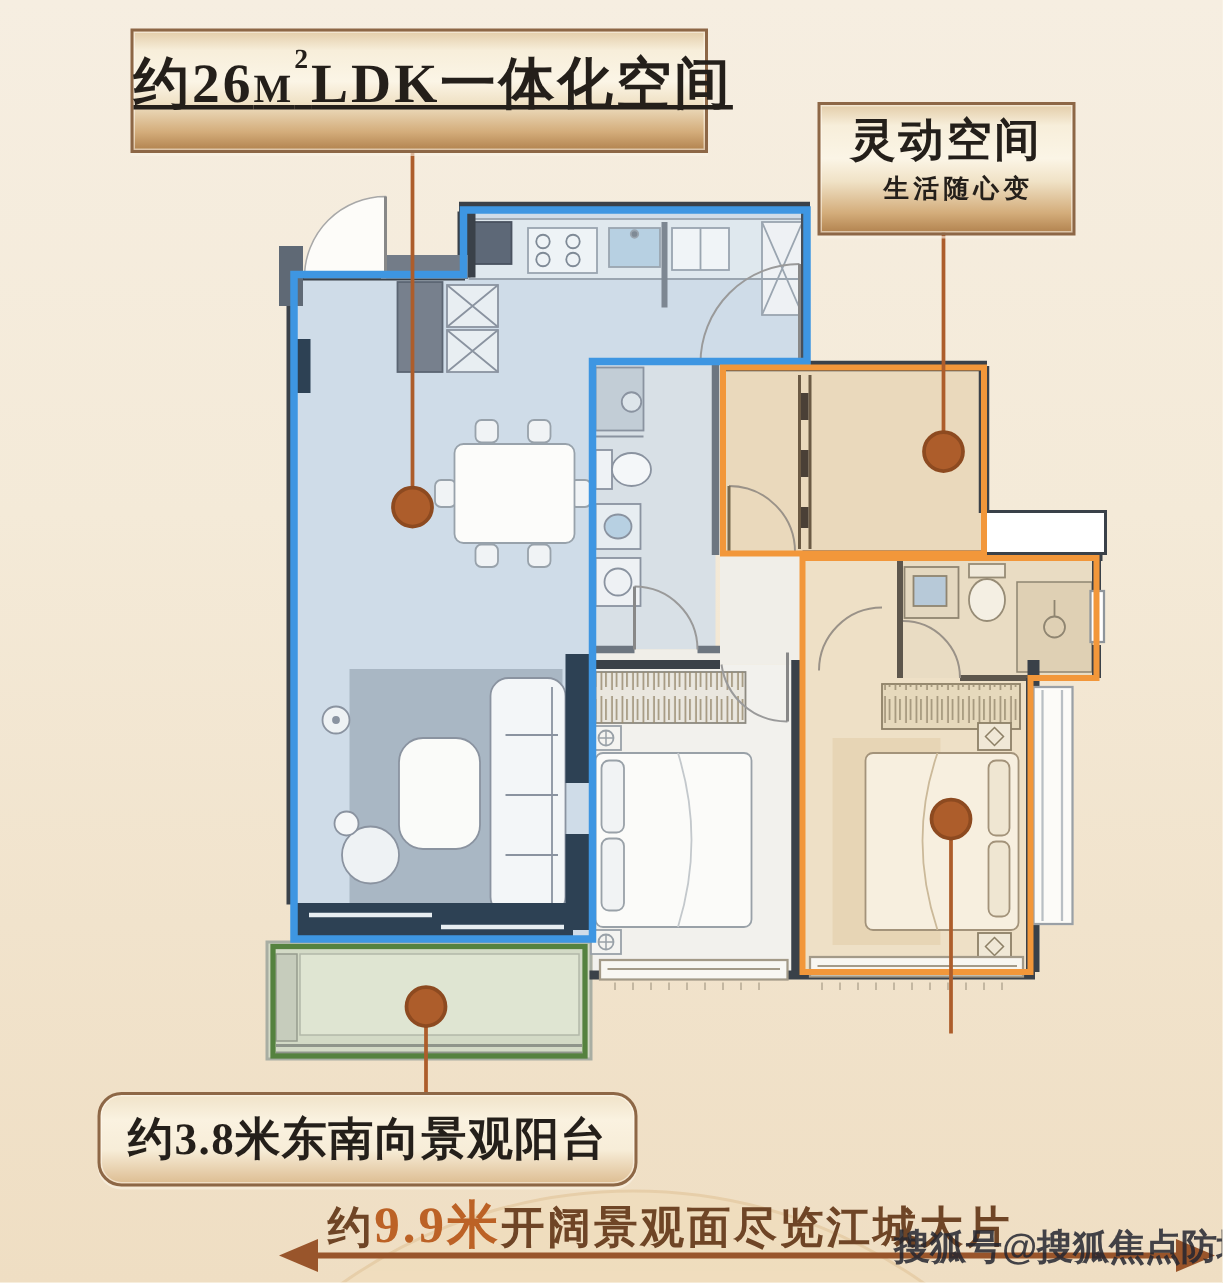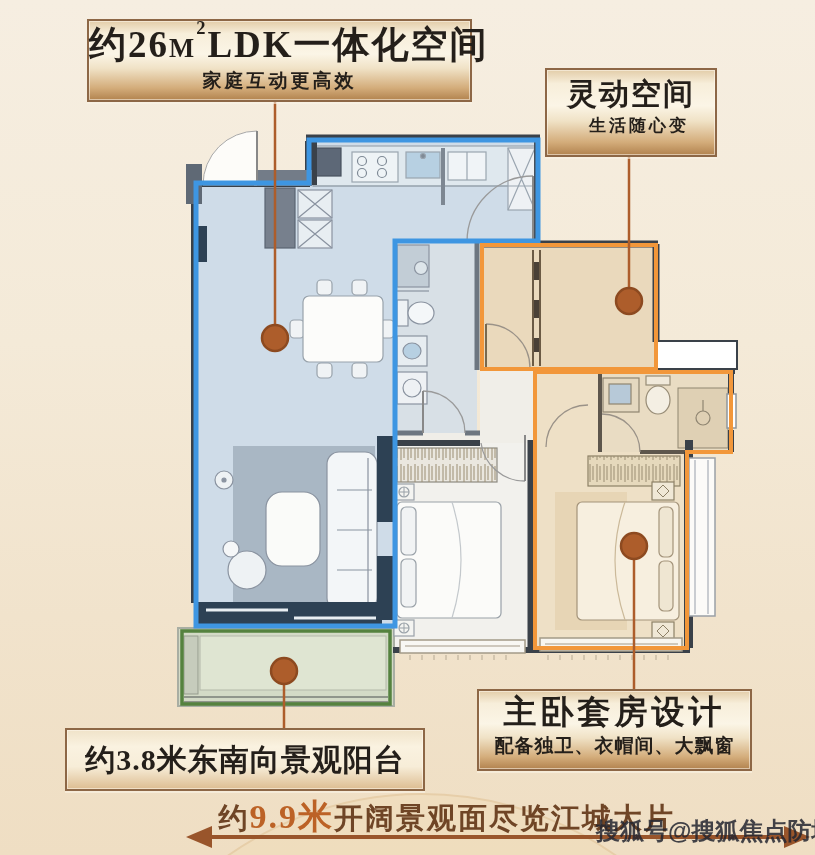--- a/index.html
+++ b/index.html
@@ -6,27 +6,27 @@
   #stage{position:relative;width:815px;height:855px;overflow:hidden;
     background:linear-gradient(180deg,#f6eee1 0%,#f4ead8 40%,#f1e3cc 72%,#efdec3 100%);
     font-family:"Liberation Serif","DejaVu Serif",serif;}
   .bg-circle{position:absolute;left:85px;top:793px;width:670px;height:670px;border-radius:50%;
     background:#f0ddbc;border:2px solid #e4c9a0;opacity:.75;}
   #plan{position:absolute;left:0;top:0;z-index:1;}
   .callout{position:absolute;z-index:2;text-align:center;border:2px solid #8d6746;
     background:linear-gradient(180deg,#e3cda9 0%,#f7eeda 16%,#fbf5e6 42%,#f0e2c6 60%,#d3ac7a 85%,#b2834f 100%);
     box-shadow:inset 0 0 0 1px rgba(255,250,240,.55), 0 2px 0 rgba(250,244,230,.6);
     color:#241f1a;}
-  .callout.light{background:linear-gradient(180deg,#f0e3c9 0%,#faf2e0 28%,#f7edd8 62%,#ddbd92 100%);}
+  .callout.light{background:linear-gradient(180deg,#f0e3c9 0%,#faf2e0 28%,#f7edd8 62%,#ddbd92 100%);border-radius:16px;}
   .c-title{font-weight:700;letter-spacing:2px;line-height:1.15;white-space:nowrap;}
   .c-sub{font-weight:700;letter-spacing:3px;white-space:nowrap;}
   .unit-m{font-size:.72em;}
   sup.sq{font-size:.5em;position:relative;top:-.55em;font-weight:700;}
   #box-ldk{left:87px;top:19px;width:381px;height:79px;}
-  #box-ldk .c-title{font-size:37px;margin-top:3px;}
+  #box-ldk .c-title{font-size:37px;margin-top:15px;text-decoration:underline;}
   #box-ldk .c-sub{font-size:19px;margin-top:1px;}
   #box-flex{left:545px;top:68px;width:168px;height:85px;}
   #box-flex .c-title{font-size:30px;margin-top:7px;}
   #box-flex .c-sub{font-size:17px;margin-top:2px;padding-left:16px;}
   #box-master{left:477px;top:689px;width:271px;height:78px;}
   #box-master .c-title{font-size:33px;letter-spacing:4px;margin-top:3px;}
   #box-master .c-sub{font-size:19px;letter-spacing:1px;margin-top:1px;}
   #box-balcony{left:65px;top:728px;width:356px;height:59px;}
   #box-balcony .c-title{font-size:30px;line-height:59px;letter-spacing:1px;}
   #dim-text{position:absolute;z-index:2;left:215px;top:794px;width:460px;text-align:right;
@@ -250,32 +250,27 @@
 
     <g>
       <line x1="204" y1="837" x2="792" y2="837" stroke-width="4" stroke="#99552b"></line>
       <polygon points="186,837 212,826 212,848" fill="#99552b"></polygon>
       <polygon points="810,837 784,826 784,848" fill="#99552b"></polygon>
     </g>
   </svg>
 
   <div id="box-ldk" class="callout">
     <div class="c-title"><span>约26</span><span class="unit-m">M</span><sup class="sq">2</sup><span>LDK一体化空间</span></div>
-    <div class="c-sub">家庭互动更高效</div>
   </div>
 
   <div id="box-flex" class="callout">
     <div class="c-title">灵动空间</div>
     <div class="c-sub">生活随心变</div>
   </div>
 
-  <div id="box-master" class="callout">
-    <div class="c-title">主卧套房设计</div>
-    <div class="c-sub">配备独卫、衣帽间、大飘窗</div>
-  </div>
 
   <div id="box-balcony" class="callout light">
     <div class="c-title">约3.8米东南向景观阳台</div>
   </div>
 
   <div id="dim-text">
     <span>约</span><span class="dim-value">9.9米</span><span>开阔景观面尽览江城大片</span>
   </div>
 
   <div id="watermark">搜狐号@搜狐焦点防城港站</div>

